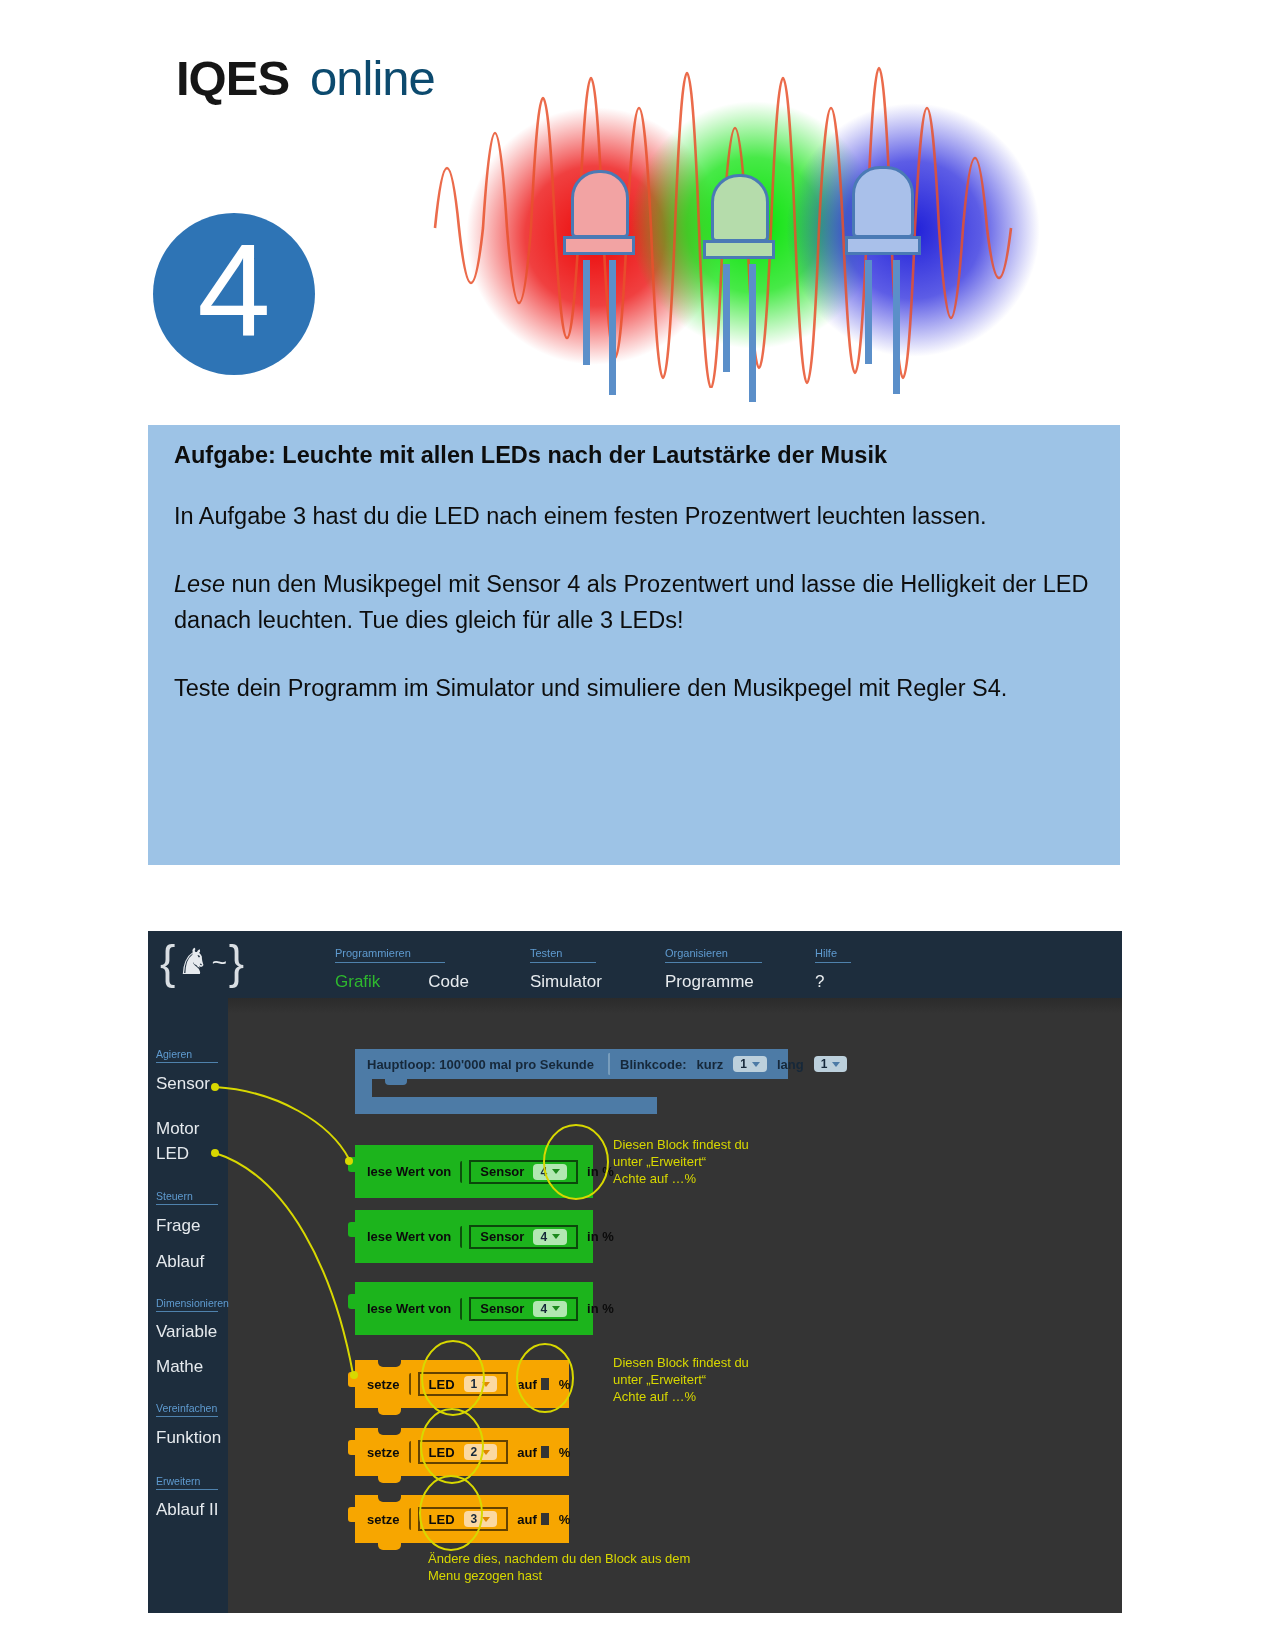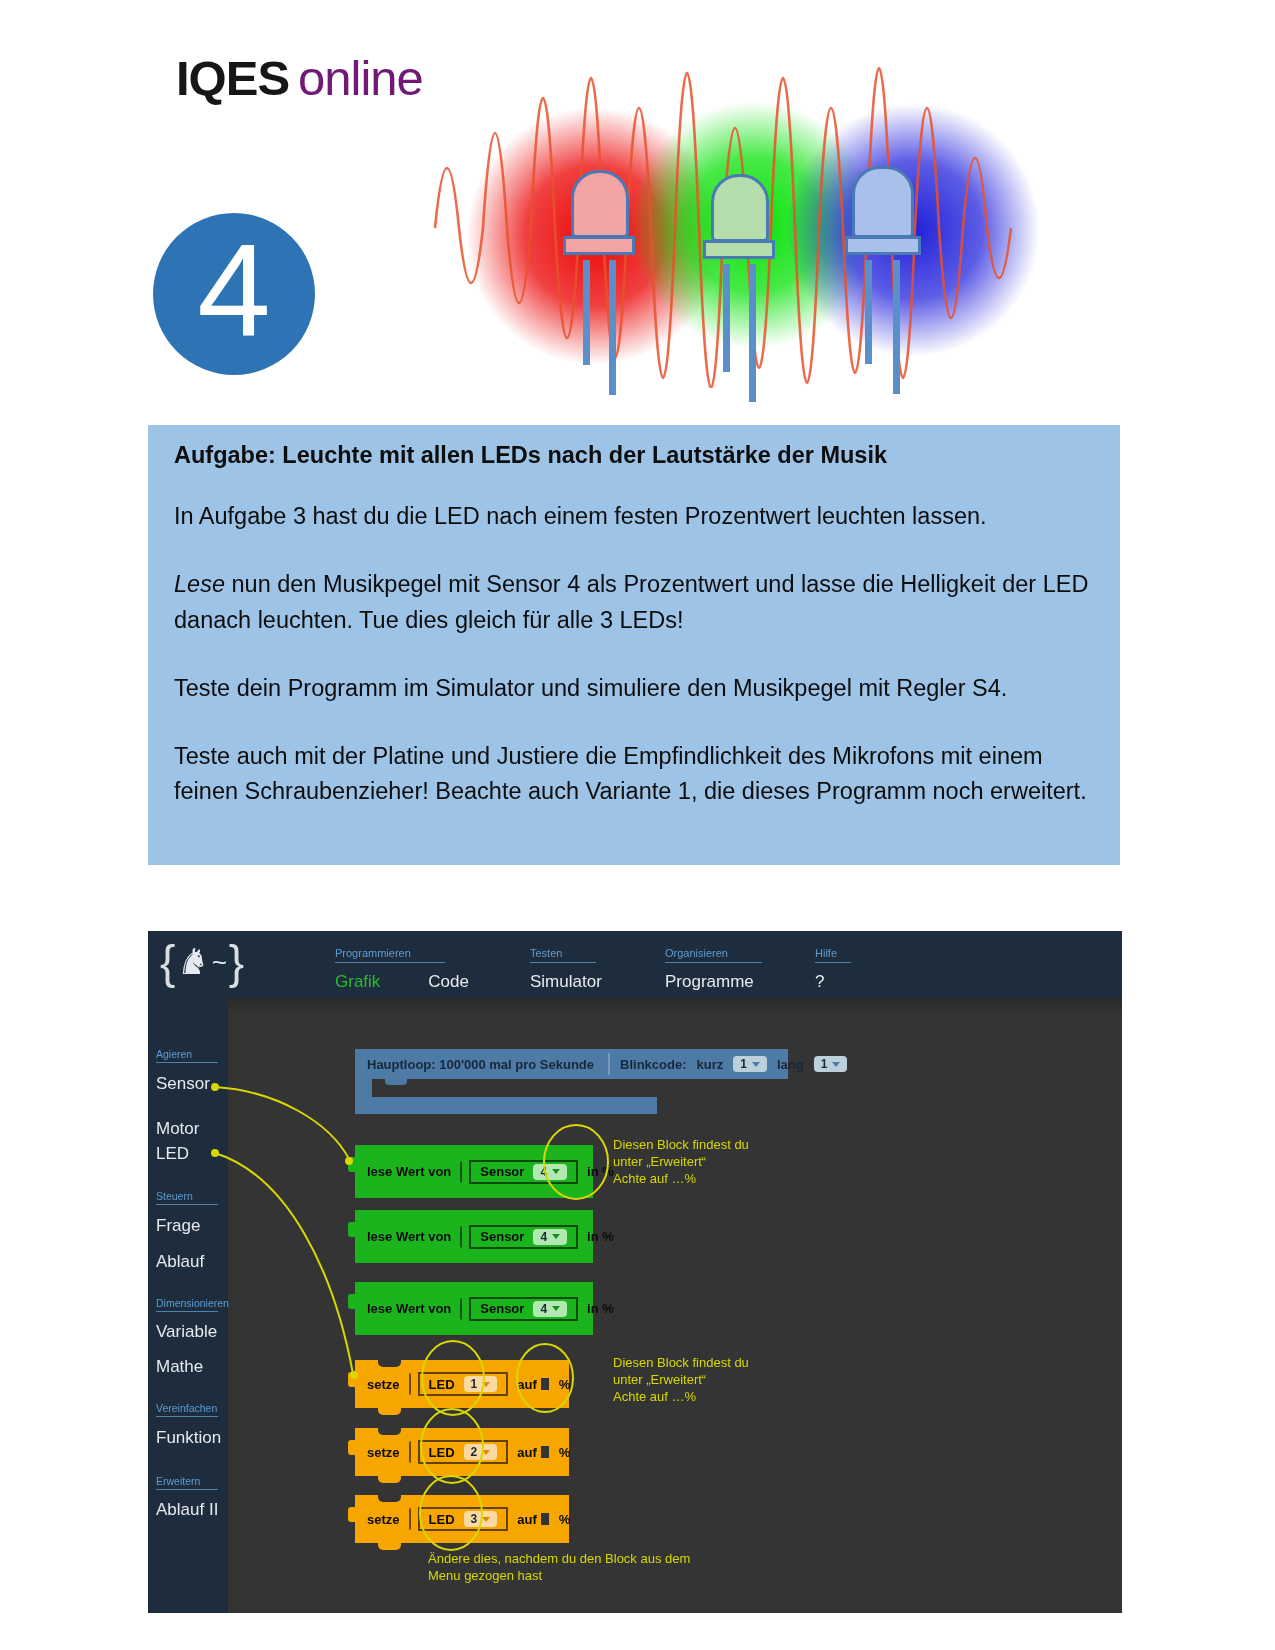--- a/index.html
+++ b/index.html
@@ -2,21 +2,21 @@
 <html lang="de"><head>
 <meta charset="utf-8">
 <style>
   html,body{margin:0;padding:0;background:#ffffff;}
   .page{position:relative;width:1275px;height:1650px;background:#fff;overflow:hidden;
         font-family:"Liberation Sans",sans-serif;}
 
   
   .logo{position:absolute;left:146px;top:50px;font-size:49px;letter-spacing:-1px;}
   .logo .iqes{color:#161616;font-weight:bold;margin-left:30px;}
-  .logo .online{color:#701a75;margin-left:9px;font-weight:normal;}
+  .logo .online{color:#0c4a6e;margin-left:21px;font-weight:normal;}
 
   
   .badge{position:absolute;left:153px;top:213px;width:162px;height:162px;border-radius:50%;
          background:#2e74b5;color:#fff;display:flex;align-items:center;justify-content:center;
          font-size:132px;line-height:1;padding-bottom:6px;box-sizing:border-box;}
 
   
   .led-art{position:absolute;left:433px;top:58px;width:584px;height:330px;}
   .glow{position:absolute;border-radius:50%;}
   .glow-red{left:32px;top:48px;width:260px;height:260px;
@@ -152,21 +152,20 @@
       <div class="leg" style="left:20px;top:94px;height:104px;"></div>
       <div class="leg" style="left:48px;top:94px;height:134px;"></div>
     </div>
   </div>
 
   <div class="task-box">
     <h1>Aufgabe: Leuchte mit allen LEDs nach der Lautstärke der Musik</h1>
     <p>In Aufgabe 3 hast du die LED nach einem festen Prozentwert leuchten lassen.</p>
     <p><span class="it">Lese</span><span> nun den Musikpegel mit Sensor 4 als Prozentwert und lasse die Hellig­keit der LED danach leuchten. Tue dies gleich für alle 3 LEDs!</span></p>
     <p>Teste dein Programm im Simulator und simuliere den Musikpegel mit Regler S4.</p>
-    <p>Teste auch mit der Platine und Justiere die Empfindlichkeit des Mikrofons mit einem feinen Schraubenzieher! Beachte auch Variante 1, die dieses Pro­gramm noch erweitert.</p>
   </div>
 
   <div class="app">
 
     <div class="app-header">
       <div class="horse">
         <span class="brace">{</span>
         <span class="knight">♞</span>
         <span class="tilde">~</span>
         <span class="brace">}</span>

